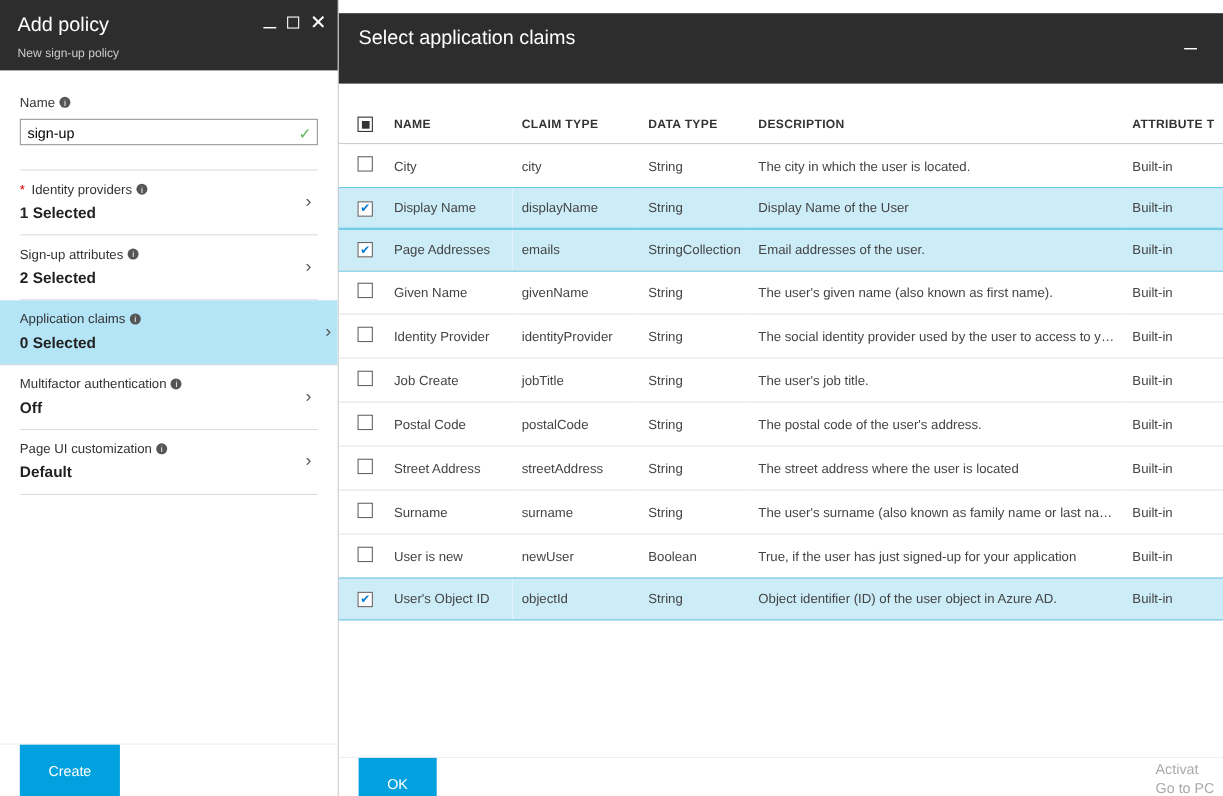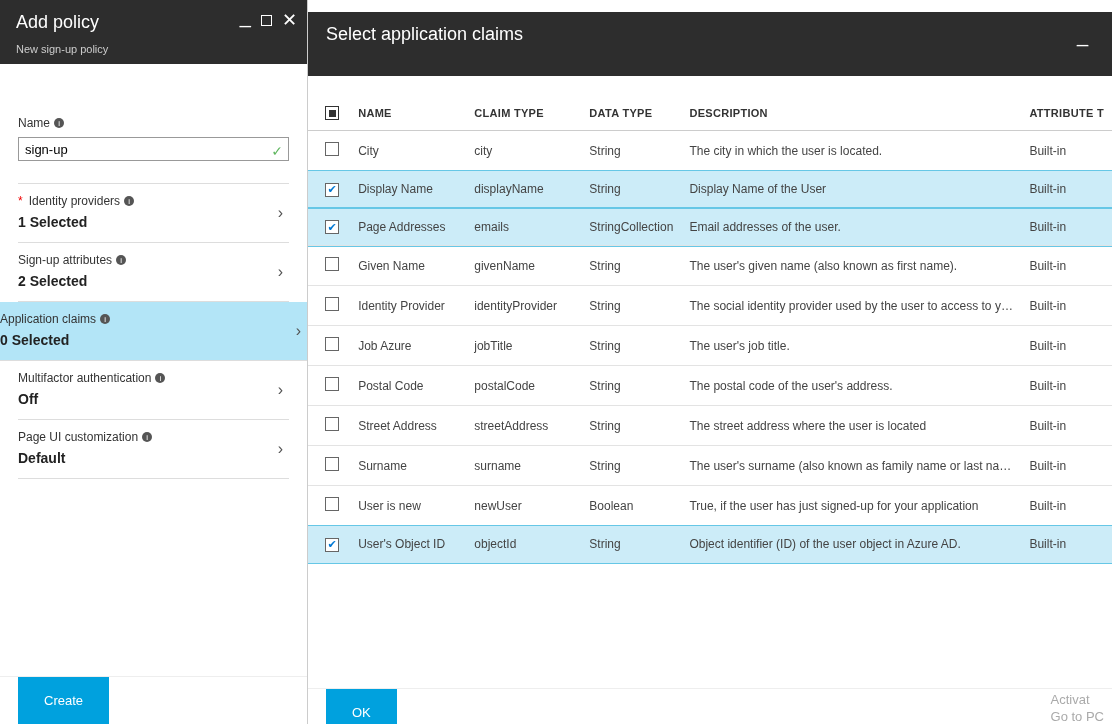--- a/index.html
+++ b/index.html
@@ -1,17 +1,17 @@
 <!DOCTYPE html>
 <html><head>
 <meta charset="utf-8">
 <style>
 * { margin: 0; padding: 0; box-sizing: border-box; font-family: "Segoe UI", Arial, sans-serif; }
 body { width: 1112px; height: 724px; overflow: hidden; background: #fff; display: flex; }
-.left-panel { width: 308px; height: 100%; display: flex; flex-direction: column; border-right: 1px solid #ccc; gap: 29px; }
+.left-panel { width: 308px; height: 100%; display: flex; flex-direction: column; border-right: 1px solid #ccc; }
 .right-panel { flex: 1; height: 100%; display: flex; flex-direction: column; position: relative; margin-top: 12px; }
 .panel-header { background: #2d2d2d; color: #fff; height: 64px; padding: 12px 16px 8px; position: relative; }
 .panel-title { font-size: 18px; font-weight: 400; }
 .panel-subtitle { font-size: 11px; color: #ccc; margin-top: 10px; }
 .header-icons { position: absolute; top: 10px; right: 10px; display: flex; gap: 10px; align-items: center; }
 .header-icons span { font-size: 14px; cursor: pointer; color: #fff; line-height: 1; }
 .header-icons .minimize-icon { font-size: 20px; position: relative; top: -4px; }
 .header-icons .maximize-icon { font-size: 12px; border: 1.5px solid #fff; width: 11px; height: 11px; display: inline-block; }
 .header-icons .close-icon { font-size: 18px; }
 .panel-body { flex: 1; overflow: auto; padding: 20px 18px 0; }
@@ -20,21 +20,21 @@
 .name-input { width: 100%; height: 24px; border: 1px solid #999; padding: 2px 24px 2px 6px; font-size: 13px; margin-top: 6px; }
 .name-wrap { position: relative; }
 .checkmark-icon { position: absolute; right: 6px; top: 50%; transform: translateY(-20%); color: #5fb65f; font-size: 14px; }
 .section-list { margin-top: 22px; }
 .section-item { border-bottom: 1px solid #ddd; padding: 10px 0 12px; position: relative; cursor: pointer; }
 .section-item:first-child { border-top: 1px solid #ddd; }
 .section-item .label-row { font-size: 12px; color: #333; display: flex; align-items: center; gap: 4px; }
 .section-item .value-row { font-size: 14px; color: #222; margin-top: 6px; font-weight: bold; }
 .section-item .req { color: #e00; margin-right: 2px; }
 .chevron { position: absolute; right: 6px; top: 50%; transform: translateY(-50%); font-size: 16px; color: #555; }
-.section-item.active { background: #b3e5f7; margin: 0 -18px; padding-right: 18px; }
+.section-item.active { background: #b3e5f7; margin: 0 -18px; padding-left: 18px; padding-right: 18px; }
 .panel-footer { height: 48px; border-top: 1px solid #eee; display: flex; align-items: center; padding: 0 18px; }
 .btn { background: #00a1de; color: #fff; border: none; font-size: 13px; padding: 16px 26px; cursor: pointer; }
 .right-header { background: #2d2d2d; color: #fff; height: 64px; padding: 12px 18px; position: relative; display: flex; align-items: flex-start; }
 .right-header .minimize-icon { position: absolute; right: 24px; top: 12px; font-size: 20px; cursor: pointer; }
 .claims-table-wrap { flex: 1; overflow: auto; padding: 20px 0 0; }
 table.claims { width: 100%; border-collapse: collapse; font-size: 12px; }
 table.claims th { text-align: left; font-size: 11px; font-weight: 600; letter-spacing: 0.3px; color: #333; padding: 10px 8px; border-bottom: 1px solid #ccc; white-space: nowrap; }
 table.claims th:first-child, table.claims td:first-child { width: 44px; text-align: center; padding-left: 14px; }
 table.claims td { padding: 11px 8px; border-bottom: 1px solid #e3e3e3; color: #444; white-space: nowrap; overflow: hidden; text-overflow: ellipsis; }
 table.claims td.desc { max-width: 340px; }
@@ -174,21 +174,21 @@
           <tr>
             <td><span class="cbx"></span></td>
             <td>Identity Provider</td>
             <td>identityProvider</td>
             <td>String</td>
             <td class="desc">The social identity provider used by the user to access to your ap...</td>
             <td>Built-in</td>
           </tr>
           <tr>
             <td><span class="cbx"></span></td>
-            <td>Job Azure</td>
+            <td>Job Create</td>
             <td>jobTitle</td>
             <td>String</td>
             <td class="desc">The user's job title.</td>
             <td>Built-in</td>
           </tr>
           <tr>
             <td><span class="cbx"></span></td>
             <td>Postal Code</td>
             <td>postalCode</td>
             <td>String</td>

